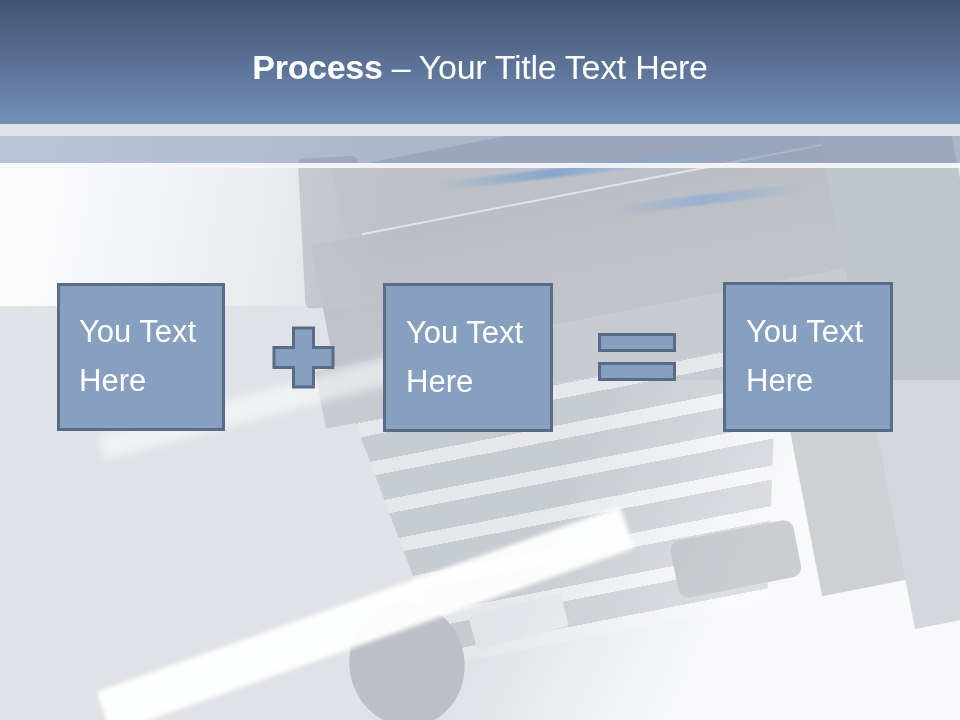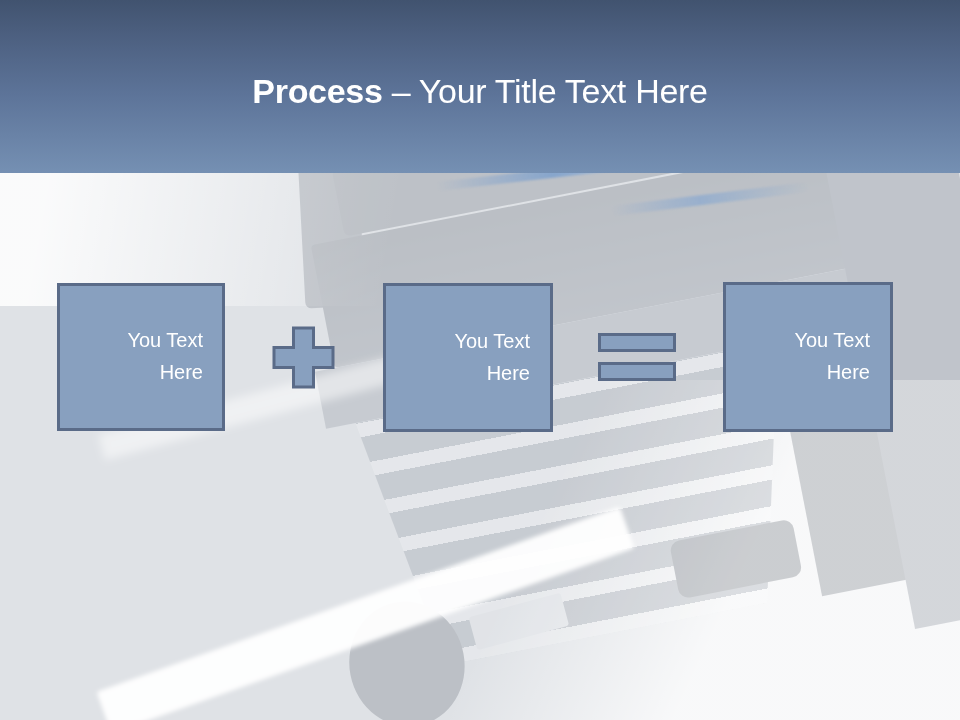--- a/index.html
+++ b/index.html
@@ -2,21 +2,21 @@
 <html><head>
 <meta charset="utf-8">
 <style>
   html,body{margin:0;padding:0;background:#9aa0aa;}
   .slide{
     position:relative;width:960px;height:720px;overflow:hidden;
     font-family:"Liberation Sans",sans-serif;background:#dfe2e6;
   }
   
   .header{
-    position:absolute;top:0;left:0;width:960px;height:173px;z-index:6;
+    position:absolute;top:0;left:0;width:960px;height:124px;z-index:6;
     background:linear-gradient(180deg,#41536f 0%,#4b5e7e 18%,#5d7499 55%,#7590b3 100%);
     display:flex;align-items:center;justify-content:center;
   }
   .title{color:#ffffff;font-size:34px;letter-spacing:-0.3px;padding-top:10px;white-space:pre;}
   .title .bold{font-weight:700;}
   .title .rest{font-weight:400;}
   
   .band{
     position:absolute;top:136px;left:0;width:960px;height:27px;z-index:3;
     background:rgba(118,139,175,0.5);
@@ -50,21 +50,21 @@
     border-radius:4px;filter:blur(1px);opacity:0.45;}
   .stripe-main{left:88px;top:462px;width:555px;height:44px;transform:rotate(-19.5deg);
     background:rgba(255,255,255,0.95);border-radius:3px;filter:blur(2px);}
   .stripe-faint{left:95px;top:248px;width:390px;height:26px;transform:rotate(-15deg);
     background:rgba(255,255,255,0.5);filter:blur(4px);}
   
   .box{
     position:absolute;z-index:5;box-sizing:border-box;
     background:#88a0bf;border:3px solid #5a6b88;
     display:flex;align-items:center;justify-content:center;
-    color:#ffffff;font-size:20px;line-height:1.58;text-align:right;
+    color:#ffffff;font-size:31px;line-height:1.58;text-align:left;
   }
   .box span{display:block;width:124px;}
   .box-1{left:57px;top:283px;width:168px;height:148px;}
   .box-2{left:383px;top:283px;width:170px;height:149px;}
   .box-3{left:723px;top:282px;width:170px;height:150px;}
   .plus{position:absolute;left:272px;top:326px;width:63px;height:63px;z-index:5;}
   .equals{position:absolute;left:598px;top:333px;width:78px;height:48px;z-index:5;}
   .eq-bar{box-sizing:border-box;width:78px;height:19px;background:#88a0bf;border:3px solid #5a6b88;}
   .eq-bar + .eq-bar{margin-top:10px;}
 </style>

